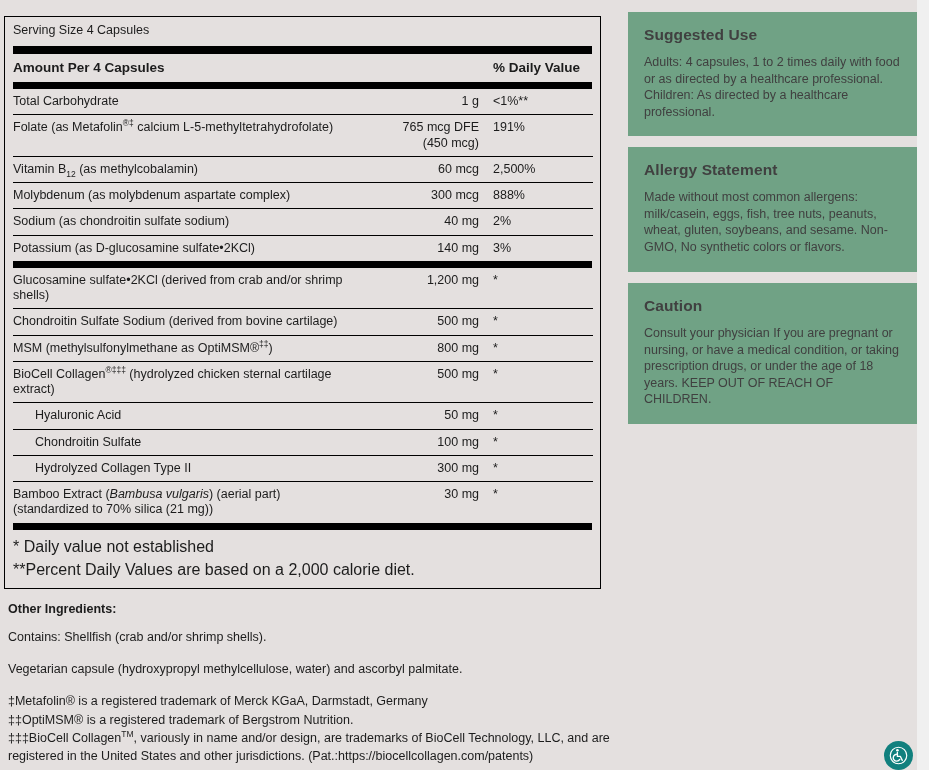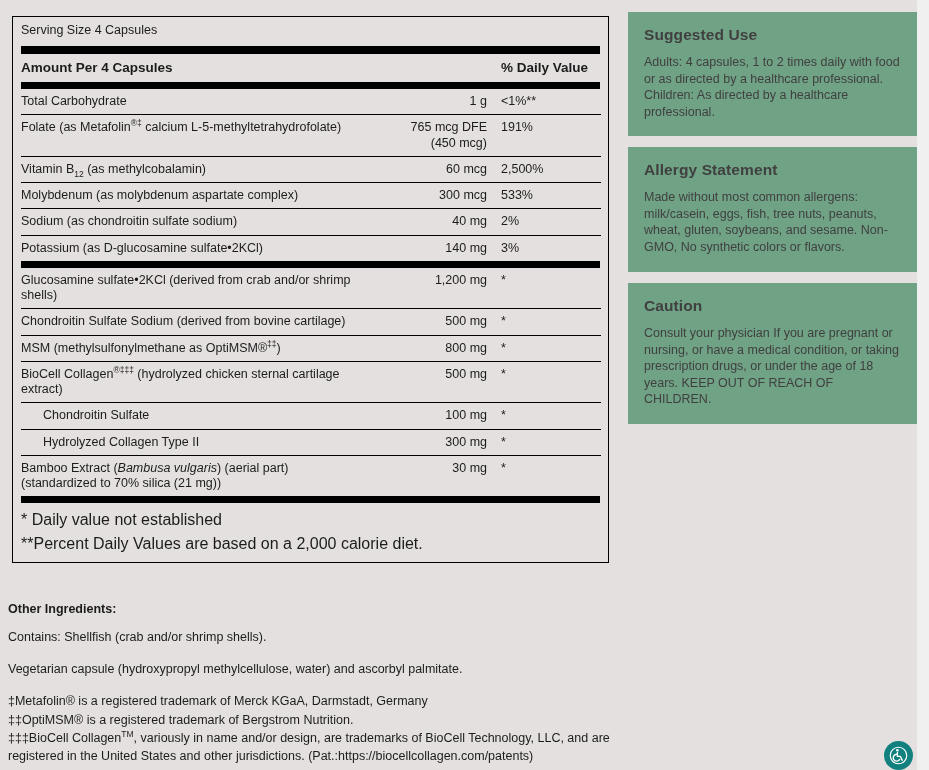--- a/index.html
+++ b/index.html
@@ -27,21 +27,21 @@
     top: 0;
     right: 0;
     width: 12px;
     height: 770px;
     background: #f0f0f0;
   }
 
   
   .left-col {
     position: absolute;
-    left: 12px;
+    left: 4px;
     top: 16px;
     width: 597px;
   }
   .sf-panel {
     border: 1px solid #000;
     background: #e4e0df;
     padding: 0 8px 6px 8px;
   }
   .sf-servingsize {
     font-size: 12.5px;
@@ -191,21 +191,21 @@
               <td class="col-dv">191%</td>
             </tr>
             <tr class="rule">
               <td class="col-name">Vitamin B<sub>12</sub> (as methylcobalamin)</td>
               <td class="col-amt">60 mcg</td>
               <td class="col-dv">2,500%</td>
             </tr>
             <tr class="rule">
               <td class="col-name">Molybdenum (as molybdenum aspartate complex)</td>
               <td class="col-amt">300 mcg</td>
-              <td class="col-dv">533%</td>
+              <td class="col-dv">888%</td>
             </tr>
             <tr class="rule">
               <td class="col-name">Sodium (as chondroitin sulfate sodium)</td>
               <td class="col-amt">40 mg</td>
               <td class="col-dv">2%</td>
             </tr>
             <tr class="rule">
               <td class="col-name">Potassium (as D-glucosamine sulfate•2KCl)</td>
               <td class="col-amt">140 mg</td>
               <td class="col-dv">3%</td>
@@ -228,20 +228,25 @@
               <td class="col-dv star">*</td>
             </tr>
             <tr class="rule">
               <td class="col-name">MSM (methylsulfonylmethane as OptiMSM®<sup>‡‡</sup>)</td>
               <td class="col-amt">800 mg</td>
               <td class="col-dv star">*</td>
             </tr>
             <tr class="rule">
               <td class="col-name">BioCell Collagen<sup>®‡‡‡</sup> (hydrolyzed chicken sternal cartilage extract)</td>
               <td class="col-amt">500 mg</td>
+              <td class="col-dv star">*</td>
+            </tr>
+            <tr class="rule">
+              <td class="col-name indent">Hyaluronic Acid</td>
+              <td class="col-amt">50 mg</td>
               <td class="col-dv star">*</td>
             </tr>
             <tr class="rule">
               <td class="col-name indent">Chondroitin Sulfate</td>
               <td class="col-amt">100 mg</td>
               <td class="col-dv star">*</td>
             </tr>
             <tr class="rule">
               <td class="col-name indent">Hydrolyzed Collagen Type II</td>
               <td class="col-amt">300 mg</td>

